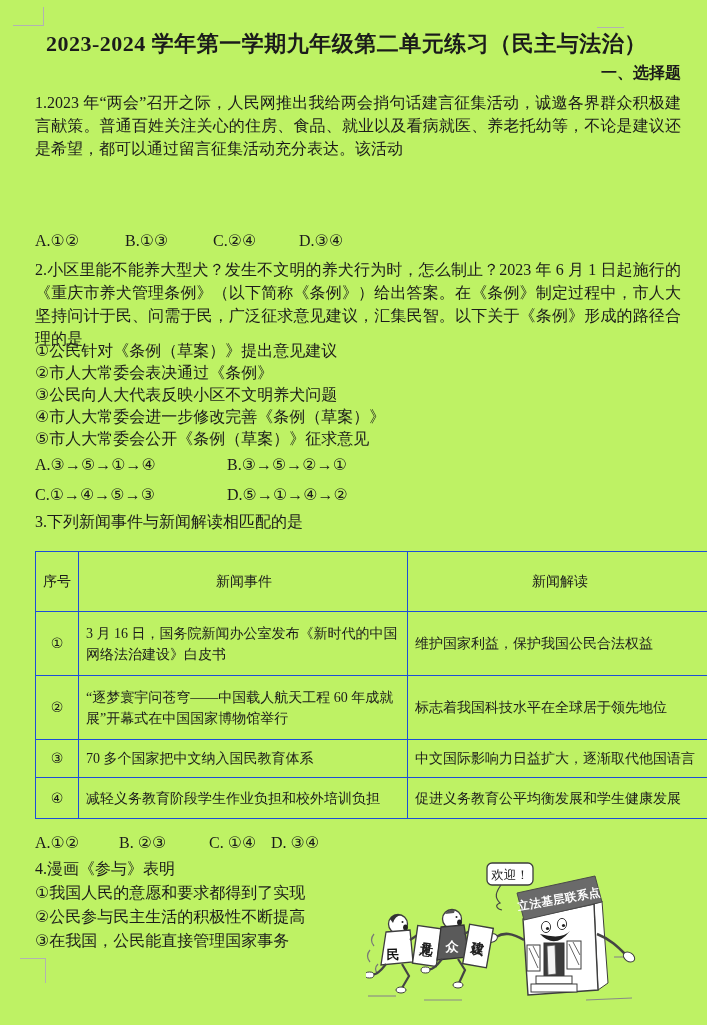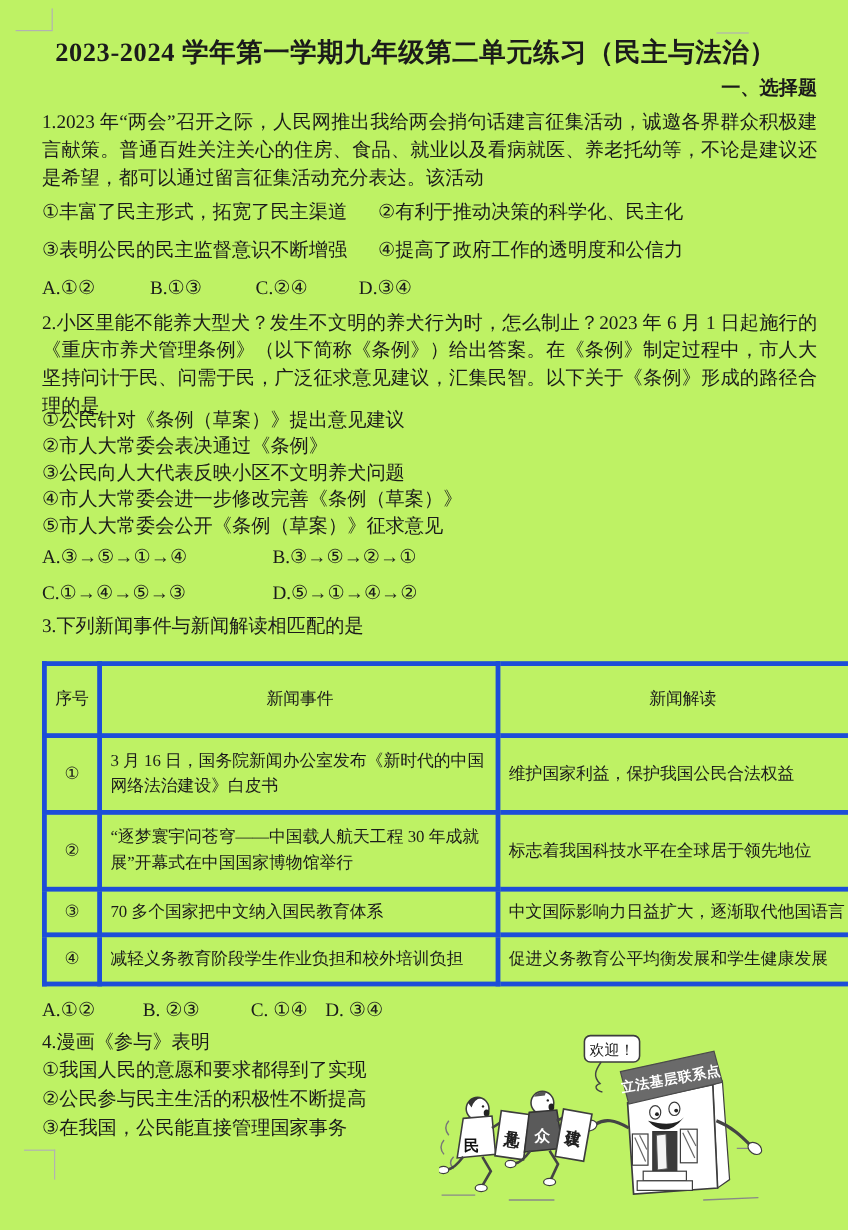--- a/index.html
+++ b/index.html
@@ -21,21 +21,21 @@
   .q1choices{top:230px;}
   .q1choices span,{width:89px;}
   .q1choices span:nth-child(1){width:90px;}
   .q1choices span:nth-child(2){width:88px;}
   .q1choices span:nth-child(3){width:86px;}
   .q2stem{top:258px;}
   .steps{top:340px;font-size:16px;line-height:22px;}
   .seq-grid{top:454px;display:grid;grid-template-columns:192px 1fr;row-gap:9px;font-size:16px;line-height:21px;}
   .q3stem{top:512px;font-size:16px;}
   .newstable{top:551px;border-collapse:collapse;table-layout:fixed;width:646px;font-size:14px;line-height:21px;}
-  .newstable td,.newstable th{border:4px solid #1d4ed8;font-weight:normal;vertical-align:middle;padding:2px 5px 2px 7px;}
+  .newstable td,.newstable th{border:1px solid #1d4ed8;font-weight:normal;vertical-align:middle;padding:2px 5px 2px 7px;}
   .newstable .c-no{width:38px;text-align:center;padding:2px 2px;}
   .newstable .c-ev{width:316px;}
   .newstable .c-in{width:290px;}
   .newstable th{text-align:center;}
   .r-h{height:60px;}
   .r-1{height:64px;}
   .r-2{height:64px;}
   .r-3{height:38px;}
   .r-4{height:41px;}
   .q3choices{top:832px;}
@@ -65,26 +65,20 @@
   </div>
   <div>
     <div class="mark" style="left:20px;top:958px;width:26px;height:1px;"></div>
     <div class="mark" style="left:45px;top:958px;width:1px;height:25px;"></div>
   </div>
 
   <div class="abs title">2023-2024 学年第一学期九年级第二单元练习（民主与法治）</div>
   <div class="abs content heading">一、选择题</div>
 
   <div class="abs content stem q1stem">1.2023 年“两会”召开之际，人民网推出我给两会捎句话建言征集活动，诚邀各界群众积极建言献策。普通百姓关注关心的住房、食品、就业以及看病就医、养老托幼等，不论是建议还是希望，都可以通过留言征集活动充分表达。该活动</div>
-  <div class="abs content stmt-grid q1stmts">
-    <span>①丰富了民主形式，拓宽了民主渠道</span>
-    <span>②有利于推动决策的科学化、民主化</span>
-    <span>③表明公民的民主监督意识不断增强</span>
-    <span>④提高了政府工作的透明度和公信力</span>
-  </div>
   <div class="abs content choices q1choices">
     <span>A.①②</span>
     <span>B.①③</span>
     <span>C.②④</span>
     <span>D.③④</span>
   </div>
 
   <div class="abs content stem q2stem">2.小区里能不能养大型犬？发生不文明的养犬行为时，怎么制止？2023 年 6 月 1 日起施行的《重庆市养犬管理条例》（以下简称《条例》）给出答案。在《条例》制定过程中，市人大坚持问计于民、问需于民，广泛征求意见建议，汇集民智。以下关于《条例》形成的路径合理的是</div>
   <div class="abs content steps">
     <div>①公民针对《条例（草案）》提出意见建议</div>
@@ -108,21 +102,21 @@
       <th class="c-ev">新闻事件</th>
       <th class="c-in">新闻解读</th>
     </tr>
     <tr class="r-1">
       <td class="c-no">①</td>
       <td class="c-ev">3 月 16 日，国务院新闻办公室发布《新时代的中国网络法治建设》白皮书</td>
       <td class="c-in">维护国家利益，保护我国公民合法权益</td>
     </tr>
     <tr class="r-2">
       <td class="c-no">②</td>
-      <td class="c-ev">“逐梦寰宇问苍穹——中国载人航天工程 30 年成就展”开幕式在中国国家博物馆举行</td>
+      <td class="c-ev">“逐梦寰宇问苍穹——中国载人航天工程 60 年成就展”开幕式在中国国家博物馆举行</td>
       <td class="c-in">标志着我国科技水平在全球居于领先地位</td>
     </tr>
     <tr class="r-3">
       <td class="c-no">③</td>
       <td class="c-ev">70 多个国家把中文纳入国民教育体系</td>
       <td class="c-in">中文国际影响力日益扩大，逐渐取代他国语言</td>
     </tr>
     <tr class="r-4">
       <td class="c-no">④</td>
       <td class="c-ev">减轻义务教育阶段学生作业负担和校外培训负担</td>

